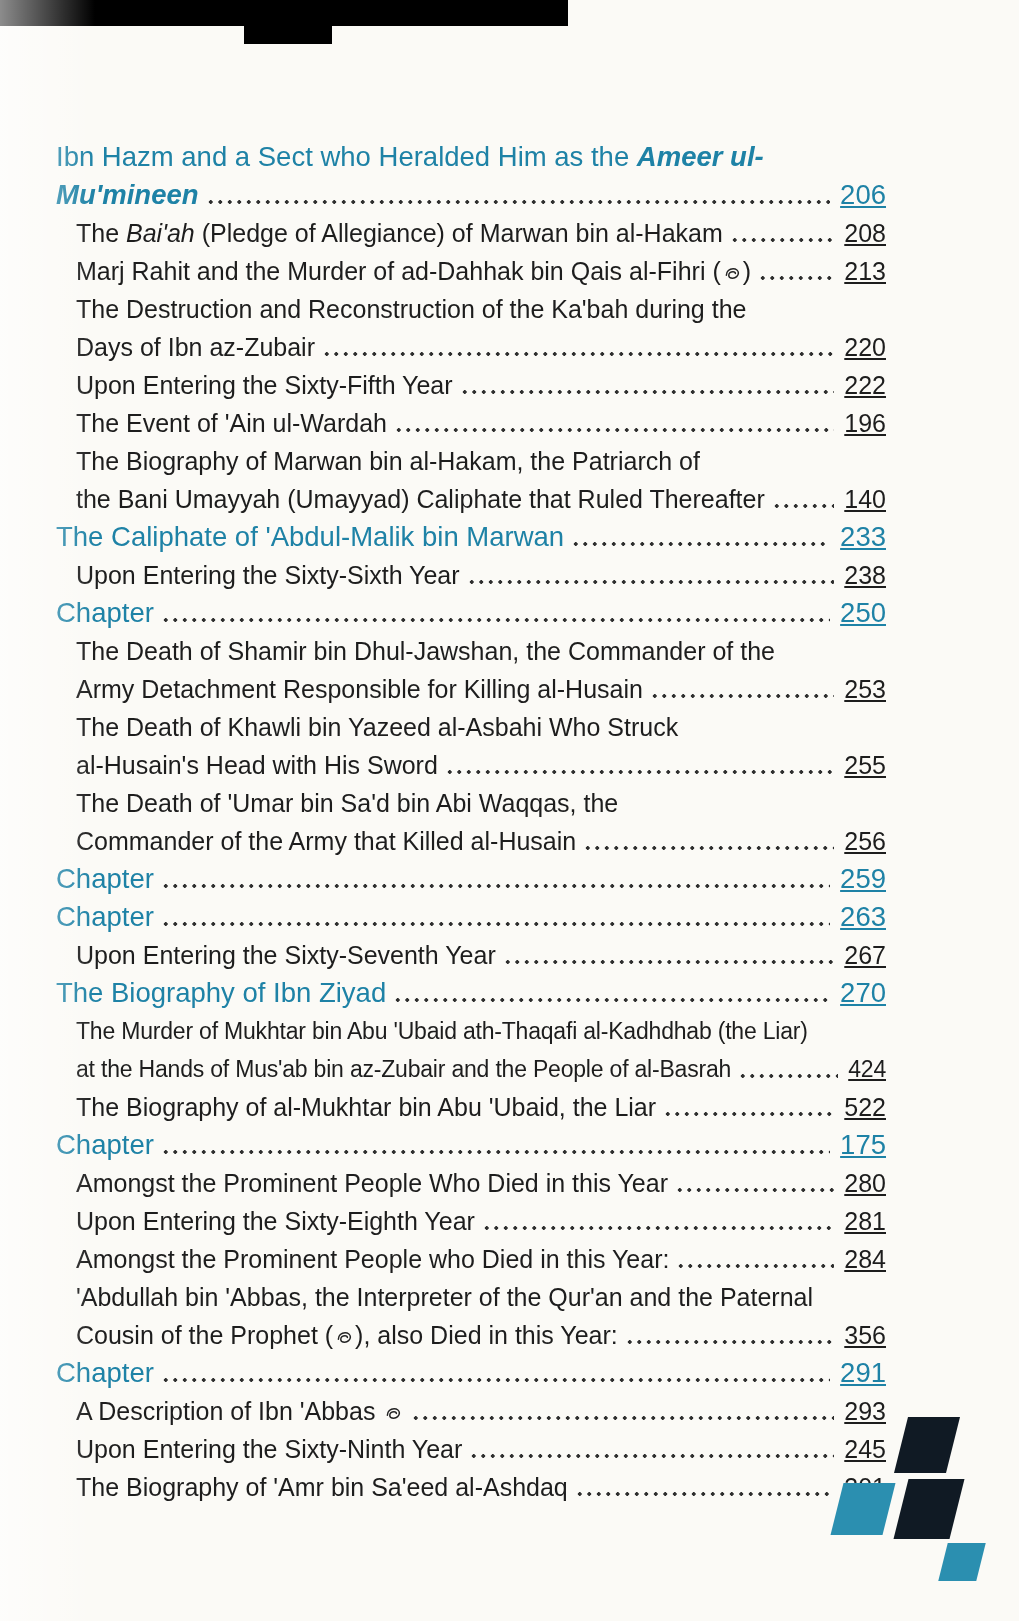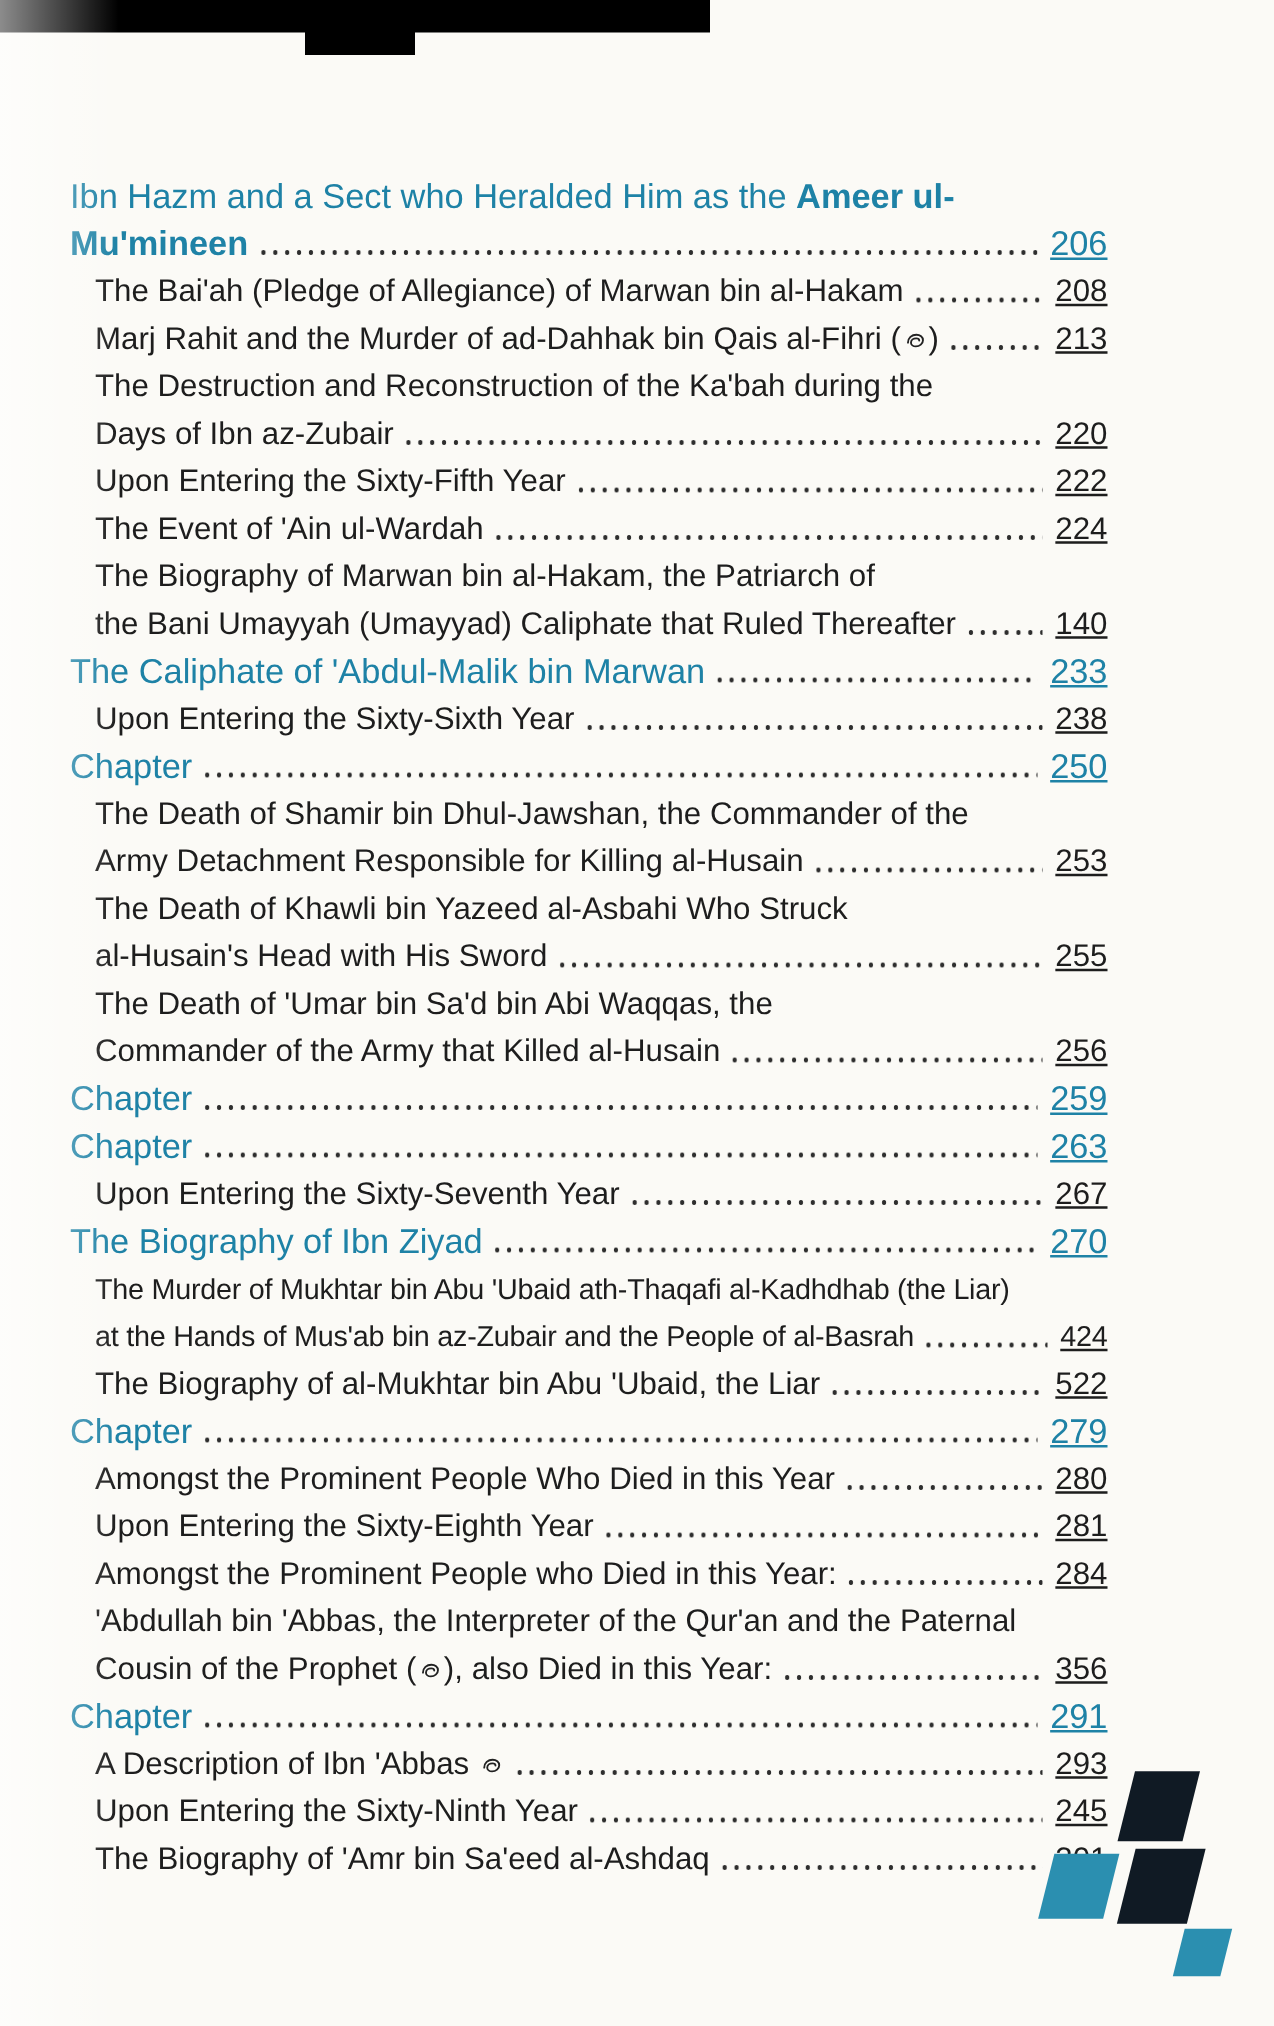--- a/index.html
+++ b/index.html
@@ -34,21 +34,21 @@
   .txt { flex: 0 0 auto; }
   .leader {
     flex: 1 1 auto; min-width: 12px;
     margin: 0 10px 0 7px;
     background-image: radial-gradient(circle, var(--dots, #2e2e2e) 1.7px, rgba(0,0,0,0) 2px);
     background-size: 9.5px 9.5px;
     background-repeat: repeat-x;
     background-position: left 72%;
   }
   .pagenum { flex: 0 0 auto; text-decoration: underline; }
-  .it { }
+  .it { font-style: italic; }
   .b { font-weight: bold; }
   .honorific { display: inline-block; padding: 0 2px; }
   .honorific svg { vertical-align: -3px; }
 
   
   .logo { position: absolute; right: 28px; bottom: 34px; width: 160px; height: 170px; }
   .logo .tile { position: absolute; transform: skewX(-14deg); }
   .logo .t1 { left: 70px; top: 0;    width: 52px; height: 56px; background: var(--logo_navy, #101a24); }
   .logo .t2 { left: 6px;  top: 66px; width: 52px; height: 52px; background: var(--logo_teal, #2b8fb0); }
   .logo .t3 { left: 70px; top: 62px; width: 56px; height: 60px; background: var(--logo_navy, #101a24); }
@@ -97,21 +97,21 @@
         <div class="line last">
           <span class="txt"><span>Upon Entering the Sixty-Fifth Year </span></span>
           <span class="leader"></span>
           <span class="pagenum">222</span>
         </div>
       </div>
       <div class="entry item">
         <div class="line last">
           <span class="txt"><span>The Event of 'Ain ul-Wardah</span></span>
           <span class="leader"></span>
-          <span class="pagenum">224</span>
+          <span class="pagenum">196</span>
         </div>
       </div>
       <div class="entry item">
         <div class="line"><span class="txt"><span>The Biography of Marwan bin al-Hakam, the Patriarch of</span></span></div>
         <div class="line last">
           <span class="txt"><span>the Bani Umayyah (Umayyad) Caliphate that Ruled Thereafter</span></span>
           <span class="leader"></span>
           <span class="pagenum">140</span>
         </div>
       </div>
@@ -200,21 +200,21 @@
         <div class="line last">
           <span class="txt"><span>The Biography of al-Mukhtar bin Abu 'Ubaid, the Liar</span></span>
           <span class="leader"></span>
           <span class="pagenum">522</span>
         </div>
       </div>
       <div class="entry section">
         <div class="line last">
           <span class="txt"><span>Chapter </span></span>
           <span class="leader"></span>
-          <span class="pagenum">279</span>
+          <span class="pagenum">175</span>
         </div>
       </div>
       <div class="entry item">
         <div class="line last">
           <span class="txt"><span>Amongst the Prominent People Who Died in this Year</span></span>
           <span class="leader"></span>
           <span class="pagenum">280</span>
         </div>
       </div>
       <div class="entry item">

